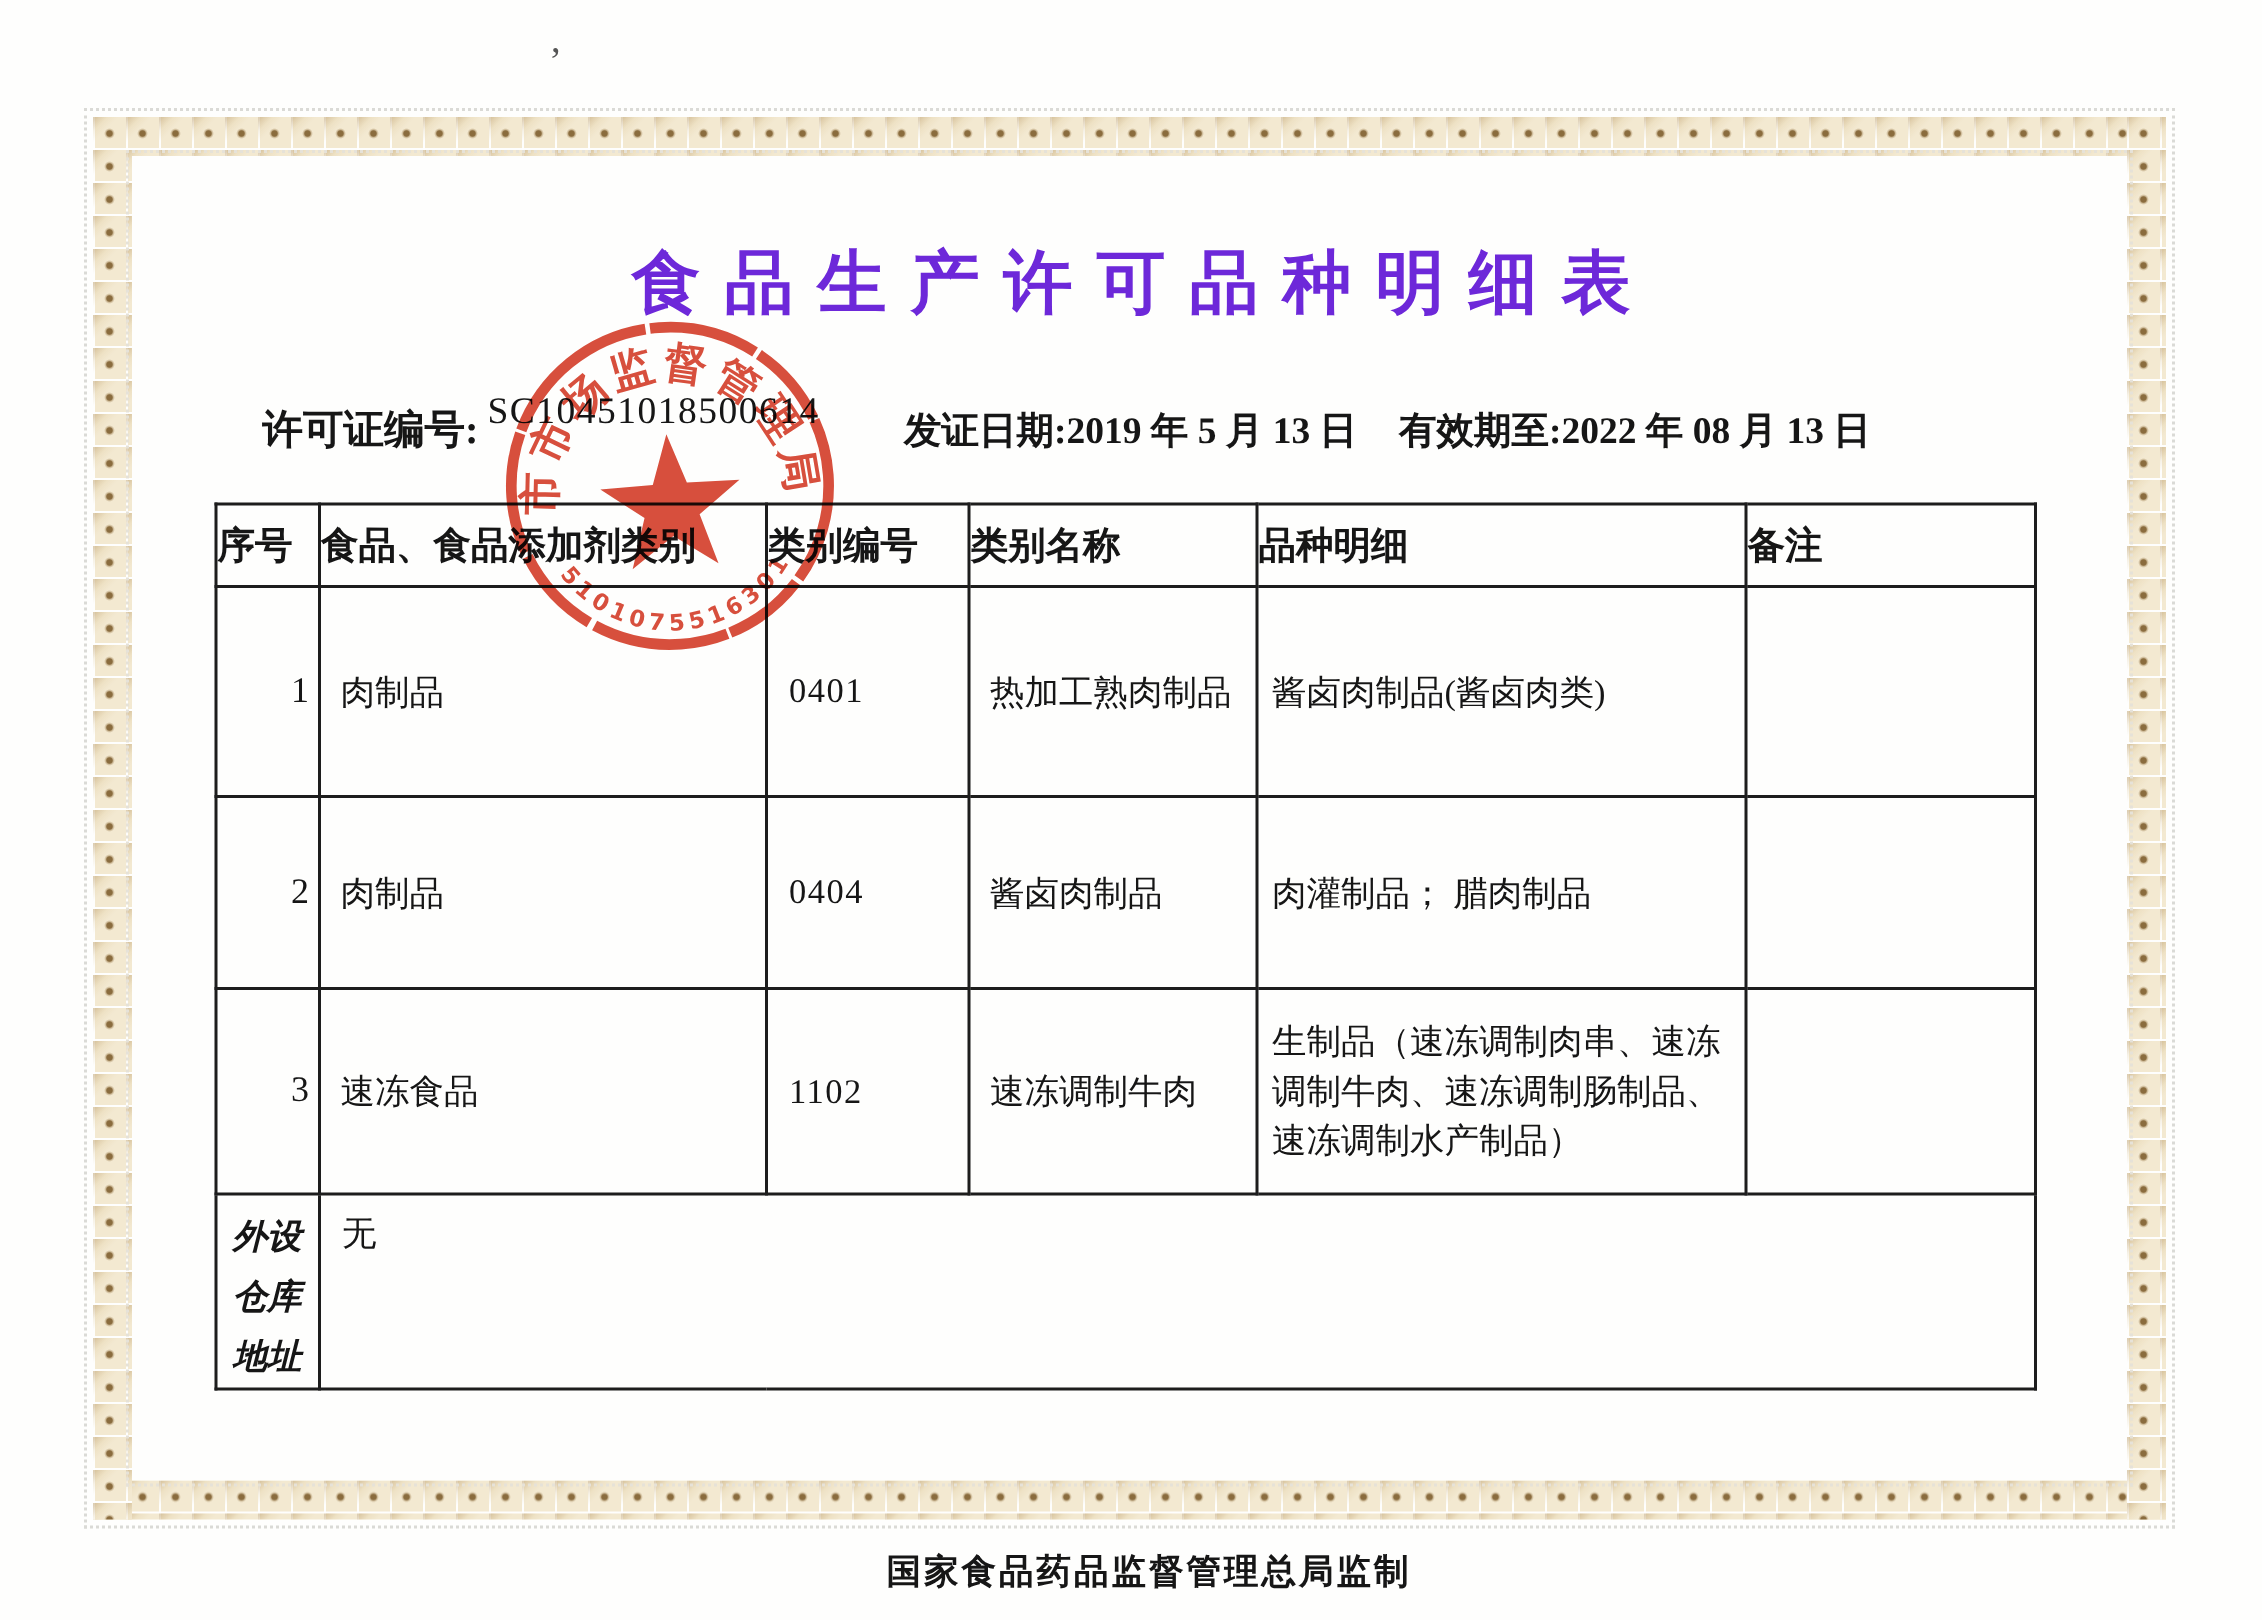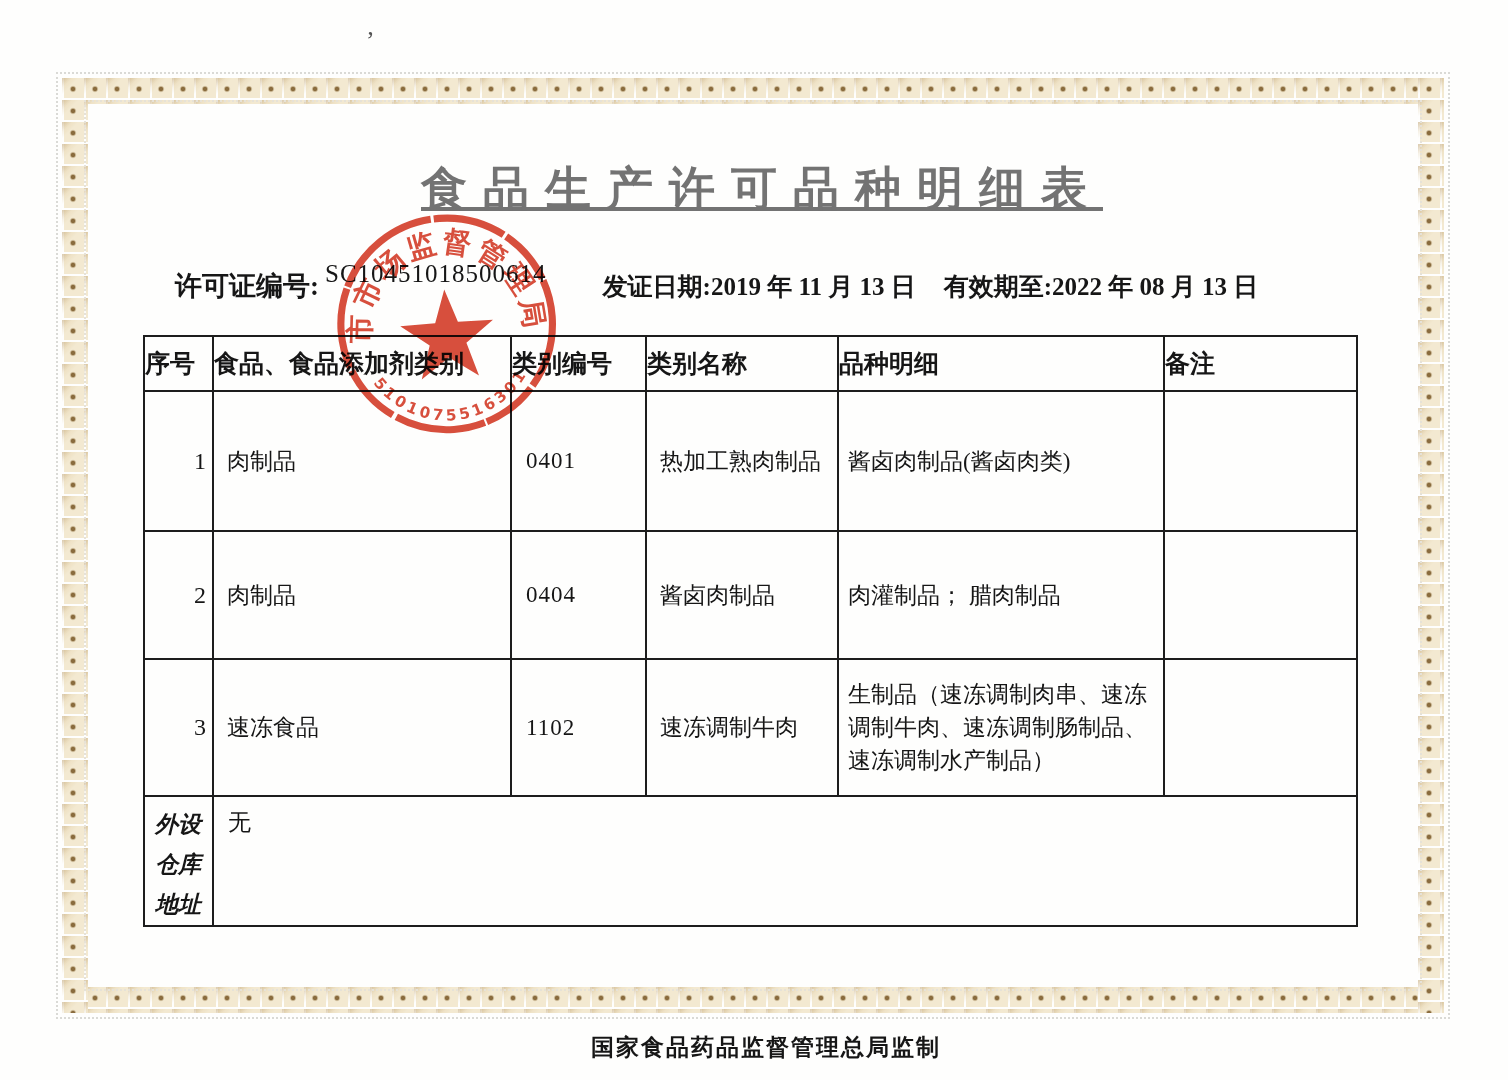--- a/index.html
+++ b/index.html
@@ -17,21 +17,21 @@
       repeating-linear-gradient(0deg,rgba(255,255,255,.95) 0 1.6px,rgba(0,0,0,0) 1.6px 22px),
       repeating-linear-gradient(90deg,rgba(255,255,255,.95) 0 1.6px,rgba(0,0,0,0) 1.6px 22px);
     background-size:22px 22px,22px 22px,22px 22px,22px 22px;}
   .strip.top{left:0;top:0;width:100%;height:26px;}
   .strip.bottom{left:0;bottom:0;width:100%;height:26px;}
   .strip.left{left:0;top:0;width:26px;height:100%;}
   .strip.right{right:0;top:0;width:26px;height:100%;}
 
   
   #title{position:absolute;left:0;top:158px;width:100%;text-align:center;
-         font-size:46px;font-weight:700;letter-spacing:16px;color:#737373;text-indent:16px;text-decoration:underline;}
+         font-size:46px;font-weight:700;letter-spacing:16px;color:#6d28d9;text-indent:16px;}
   #license-line{position:absolute;left:175px;top:268px;width:1180px;white-space:nowrap;}
   #license-label{font-size:27px;font-weight:700;vertical-align:baseline;margin-top:14px;}
   #license-number{display:inline-block;font-size:25px;transform:translateY(-13px);letter-spacing:1px;margin-left:2px;}
   .date-seg{font-size:25px;font-weight:600;}
   #issue-date{margin-left:52px;}
   #valid-until{margin-left:24px;}
 
   
   #tbl{position:absolute;left:143px;top:335px;border-collapse:collapse;table-layout:fixed;}
   #tbl td,#tbl th{border:2px solid #1d1d1d;padding:0;vertical-align:middle;overflow:hidden;}
@@ -71,21 +71,21 @@
     <div class="dots-inner"></div>
   </div>
 
   <div id="speck">’</div>
 
   <div id="title">食品生产许可品种明细表</div>
 
   <div id="license-line">
     <span id="license-label">许可证编号:</span>
     <span id="license-number">SC10451018500614</span>
-    <span id="issue-date" class="date-seg">发证日期:2019 年 11 月 13 日</span>
+    <span id="issue-date" class="date-seg">发证日期:2019 年 5 月 13 日</span>
     <span id="valid-until" class="date-seg">有效期至:2022 年 08 月 13 日</span>
   </div>
 
   <table id="tbl">
     <colgroup>
       <col style="width:69px">
         <col style="width:298px">
         <col style="width:135px">
       <col style="width:192px">
         <col style="width:326px">

